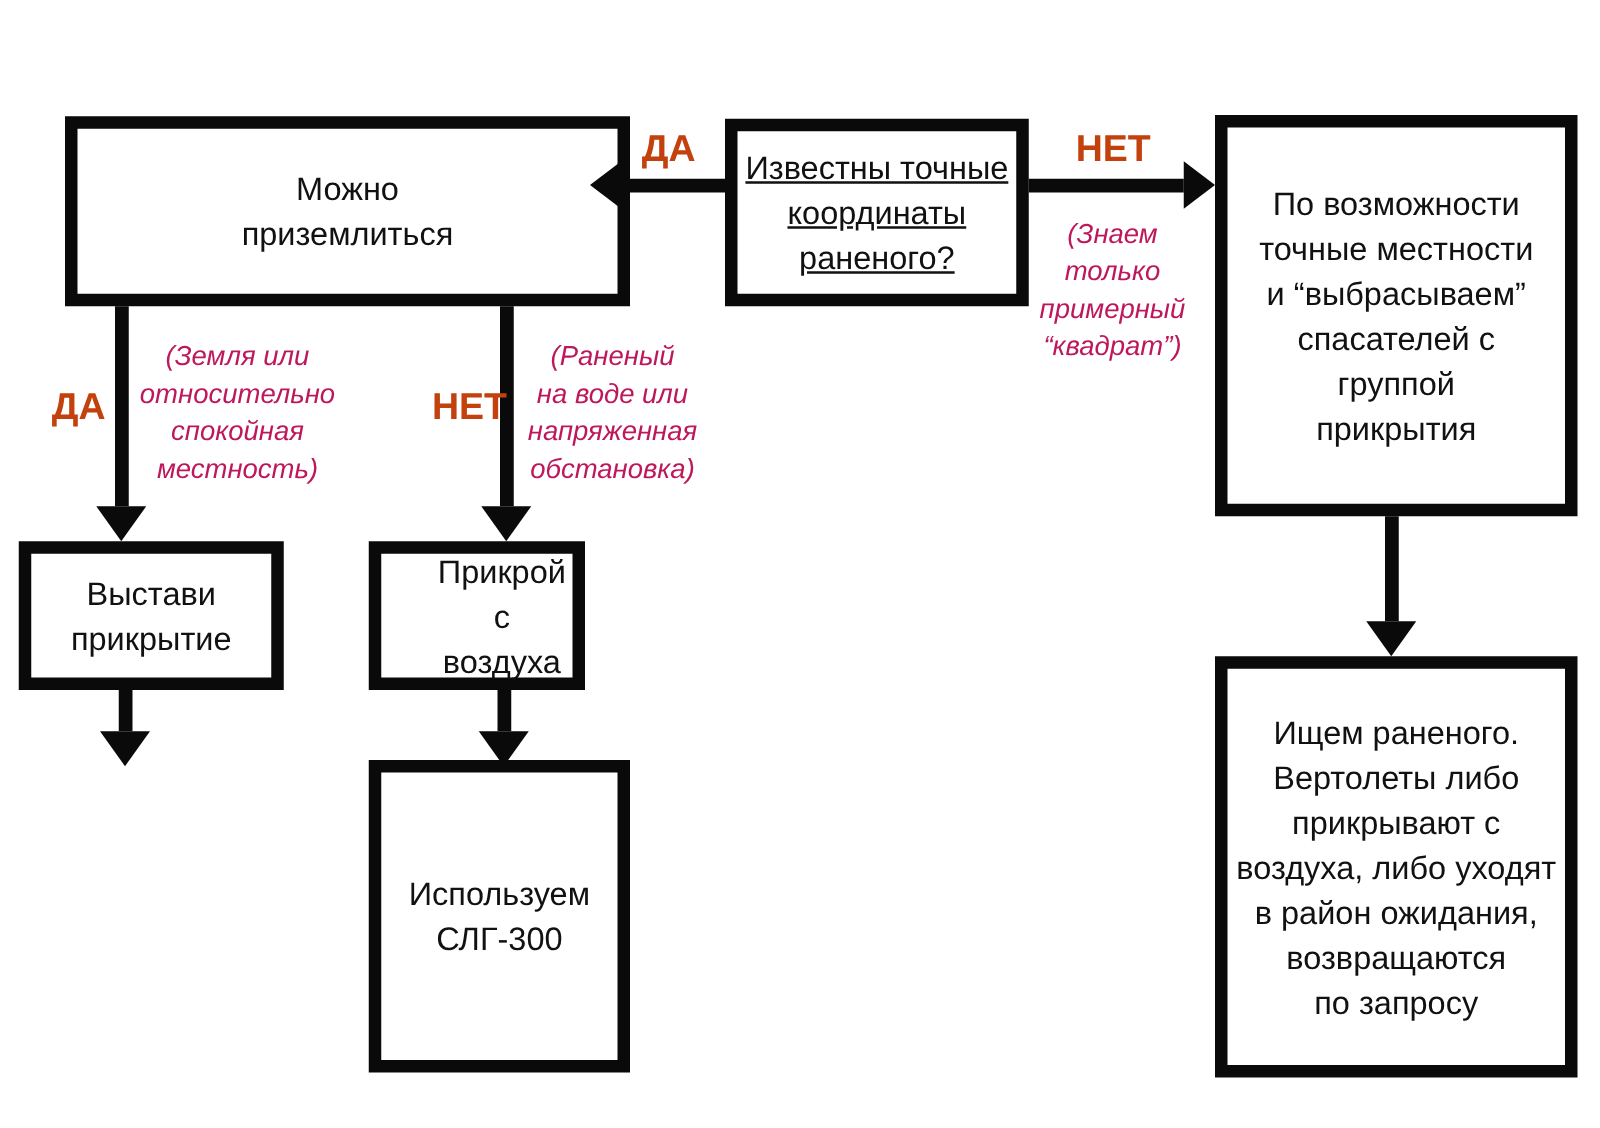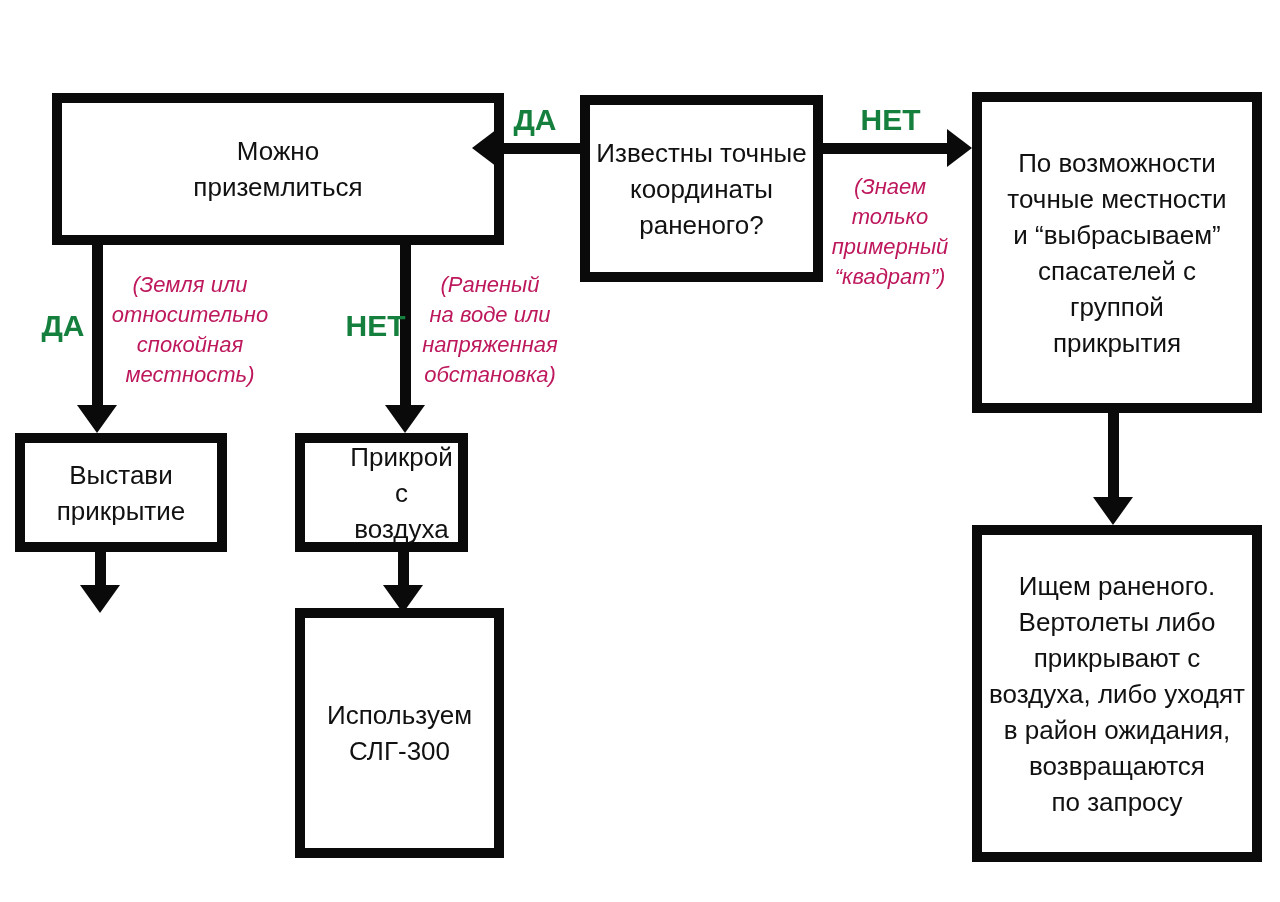--- a/index.html
+++ b/index.html
@@ -55,21 +55,21 @@
   .head.right {
     border-top: 19px solid transparent;
     border-bottom: 19px solid transparent;
     border-left: 25px solid #0a0a0a;
   }
   .edge-label {
     position: absolute;
     font-weight: bold;
     font-size: 30px;
     line-height: 32px;
-    color: #15803d;
+    color: #c2410c;
     text-align: center;
   }
   .note {
     position: absolute;
     font-style: italic;
     font-size: 22px;
     line-height: 30px;
     color: #be185d;
     text-align: center;
     white-space: pre-line;
@@ -78,21 +78,21 @@
 </head>
 <body>
 
 <div id="canvas">
 
   <div class="box" style="left:20px; top:93px; width:452px; height:152px;margin-left:32px;">
     <div class="box-text">Можно
 приземлиться</div>
   </div>
 
-  <div class="box" style="left:580px; top:95px; width:243px; height:187px;">
+  <div class="box" style="left:580px; top:95px; width:243px; height:150px;text-decoration:underline;">
     <div class="box-text">Известны точные
 координаты
 раненого?</div>
   </div>
 
   <div class="box" style="left:972px; top:92px; width:290px; height:321px;">
     <div class="box-text">По возможности
 точные местности
 и “выбрасываем”
 спасателей с группой

